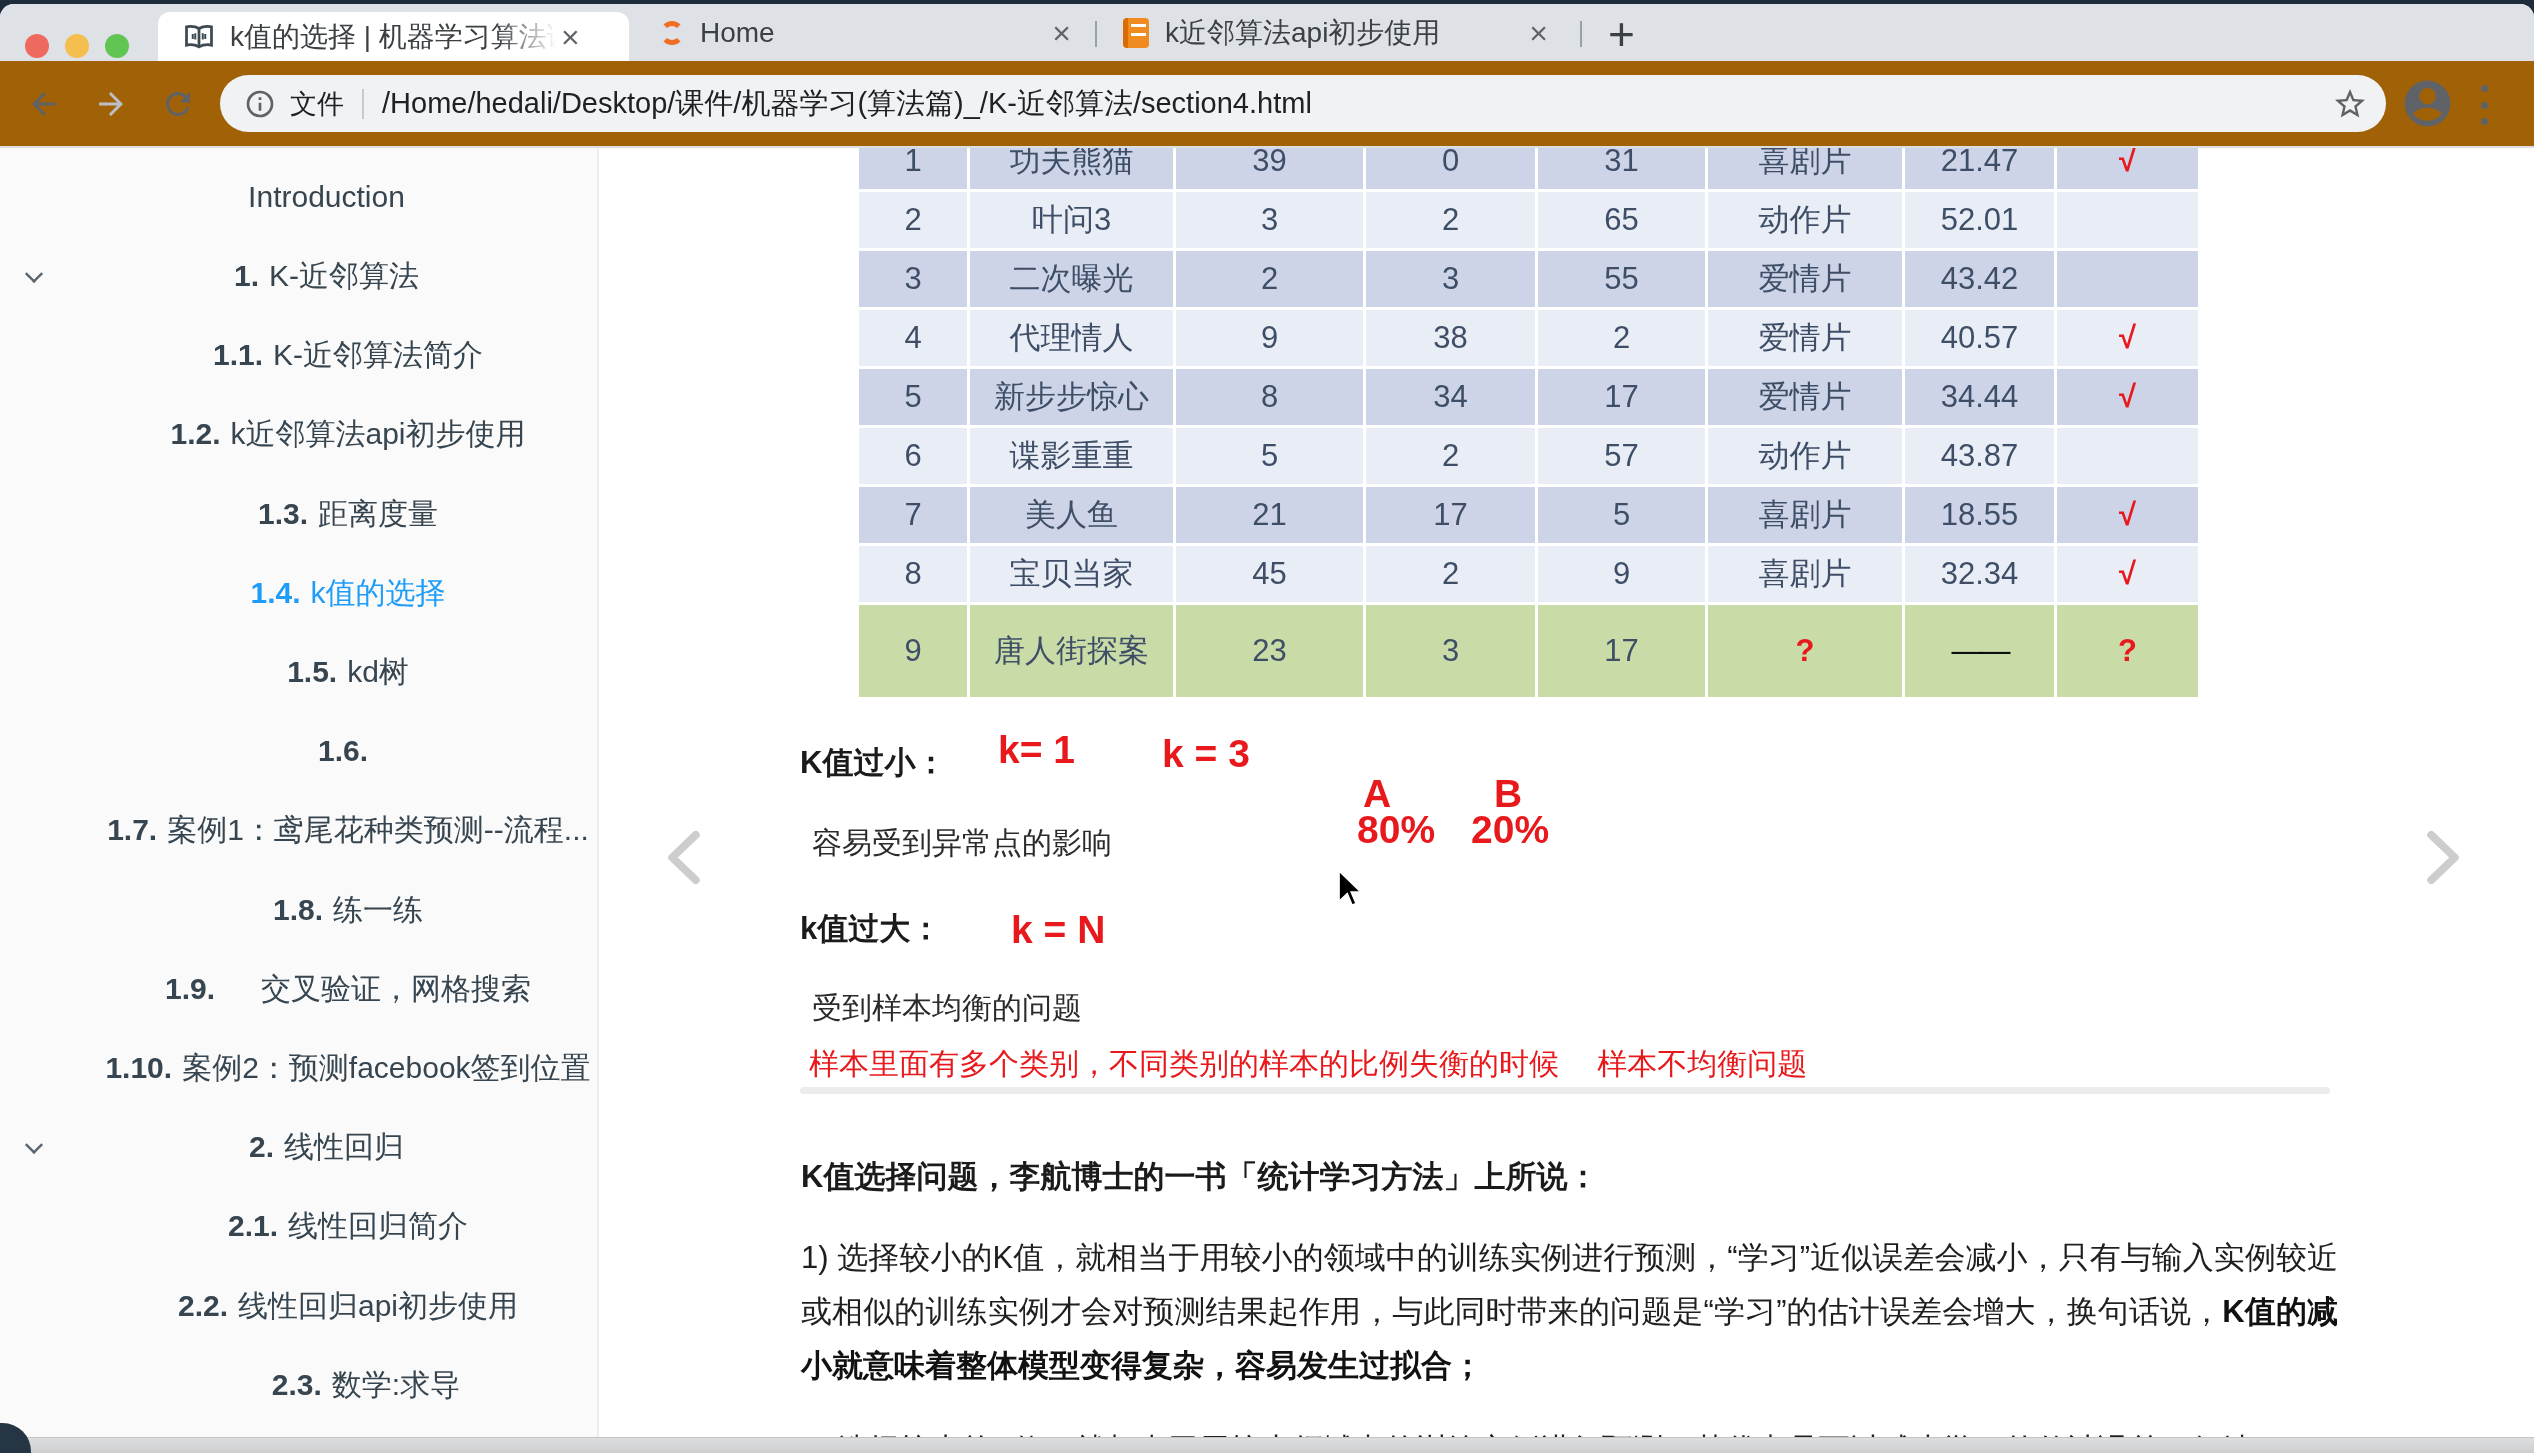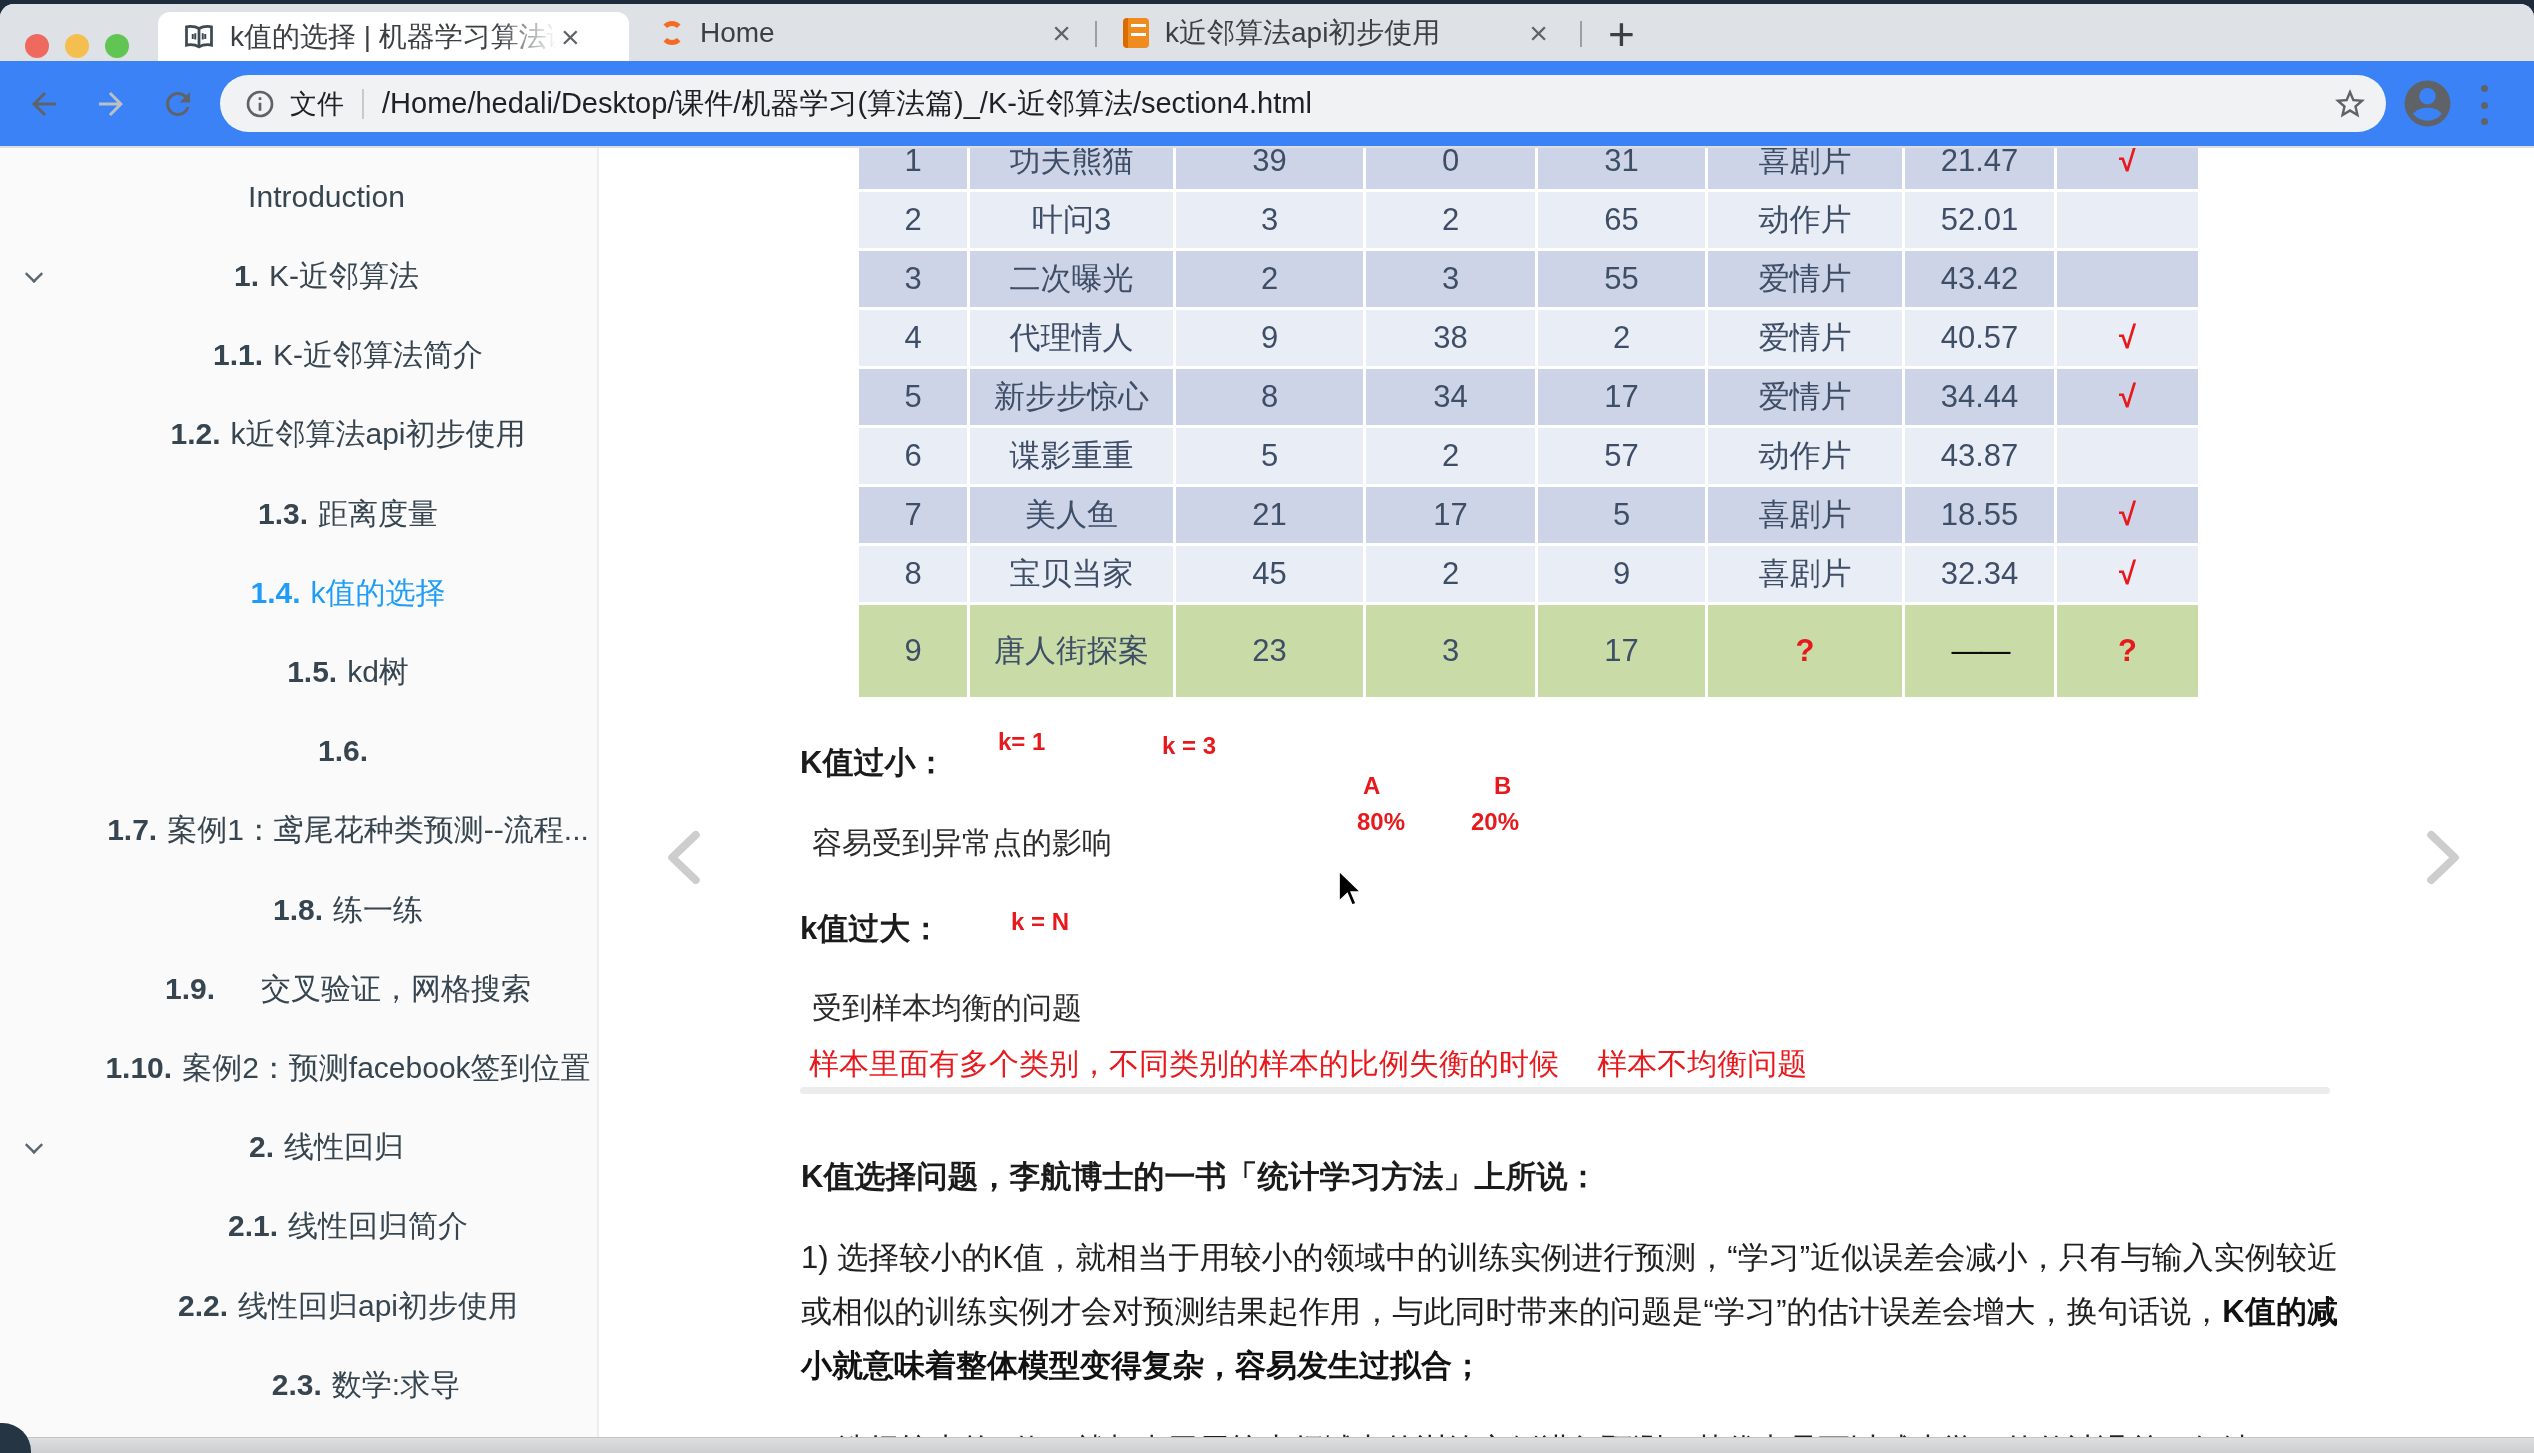--- a/index.html
+++ b/index.html
@@ -23,21 +23,21 @@
   .tab-knn{left:1105px;top:0;width:461px;height:57px;padding:0 14px 0 18px;}
   .tab-divider{position:absolute;top:17px;width:2px;height:26px;background:#9aa0a6;}
   .newtab{position:absolute;left:1596px;top:4px;width:51px;height:51px;display:flex;align-items:center;justify-content:center;font-size:46px;font-weight:300;color:#3c4043;}
   .book-icon svg{display:block;}
   .ring-icon{width:24px;height:24px;border-radius:50%;border:5px solid #f26d21;border-left-color:transparent;border-right-color:transparent;box-sizing:border-box;}
   .note-icon{width:26px;height:30px;background:#ef8b1f;border-left:5px solid #d96c00;border-radius:4px;position:relative;box-sizing:border-box;}
   .note-icon::after{content:"";position:absolute;left:3px;right:3px;top:6px;height:16px;
     background:repeating-linear-gradient(#fff 0 3px,transparent 3px 9px);}
 
   
-  .toolbar{position:relative;height:85px;background:#3b82f6;border-bottom:2px solid #dcdee1;}
+  .toolbar{position:relative;height:85px;background:#a16207;border-bottom:2px solid #dcdee1;}
   .nav-ic{position:absolute;top:25px;width:36px;height:36px;}
   .nav-ic svg{width:36px;height:36px;display:block;}
   .ic-back{left:26px;}
   .ic-fwd{left:93px;}
   .ic-reload{left:160px;}
   .url-pill{position:absolute;left:220px;top:14px;width:2166px;height:57px;background:#f0f2f4;border-radius:29px;display:flex;align-items:center;box-sizing:border-box;padding:0 18px 0 24px;}
   .url-pill .info svg{width:32px;height:32px;display:block;}
   .scheme{font-size:27px;color:#202124;margin-left:14px;white-space:nowrap;}
   .pill-sep{width:2px;height:30px;background:#c8cacc;margin:0 18px;}
   .url-text{font-size:29px;color:#202124;white-space:nowrap;overflow:hidden;flex:1;}
@@ -66,21 +66,21 @@
   .movie-table tr.odd td{background:#cdd4e8;}
   .movie-table tr.even td{background:#e9edf6;}
   .movie-table tr.special td{background:#c9dba6;height:92px;vertical-align:middle;}
   .movie-table td.check{color:#e8191c;font-weight:bold;}
   .movie-table td.qmark{color:#e8191c;font-weight:bold;}
   .movie-table td.dash{color:#0d0d0d;letter-spacing:-3px;}
 
   
   .abs{position:absolute;white-space:nowrap;}
   .blackbold{font-weight:bold;font-size:31px;color:#1b1b1b;}
-  .redbold{font-weight:bold;font-size:24px;color:#e8191c;}
+  .redbold{font-weight:bold;font-size:39px;color:#e8191c;}
   .plain{font-size:30px;color:#2b2b2b;}
   .rednote{font-size:30px;color:#e8191c;}
   .section-divider{position:absolute;left:201px;top:939px;width:1530px;height:7px;background:#ececec;border-radius:4px;}
   .quote-heading{position:absolute;left:202px;top:1008px;font-size:31px;font-weight:bold;color:#1b1b1b;white-space:nowrap;}
   .para{position:absolute;left:202px;top:1083px;width:1537px;font-size:31px;line-height:54px;color:#1f1f1f;text-align:justify;}
   .para b{font-weight:bold;color:#111;}
   .para2{position:absolute;left:202px;top:1275px;width:1537px;font-size:31px;line-height:54px;color:#1f1f1f;white-space:nowrap;}
 
   .pager{position:absolute;top:679px;width:48px;height:61px;}
   .pager svg{display:block;}

